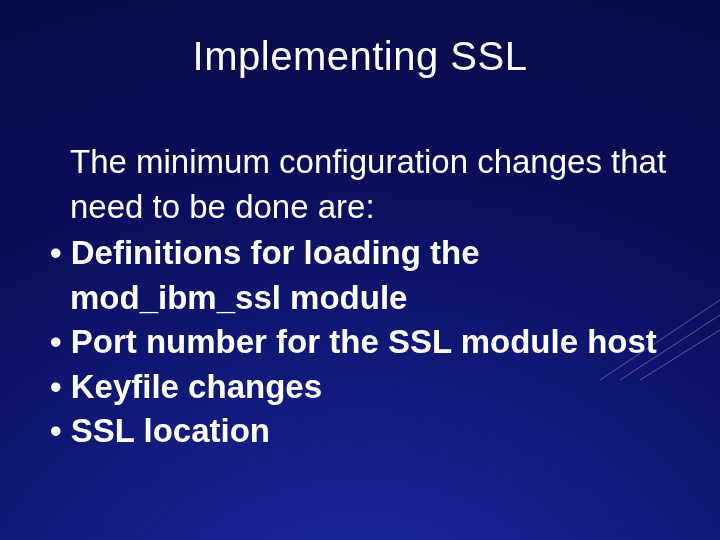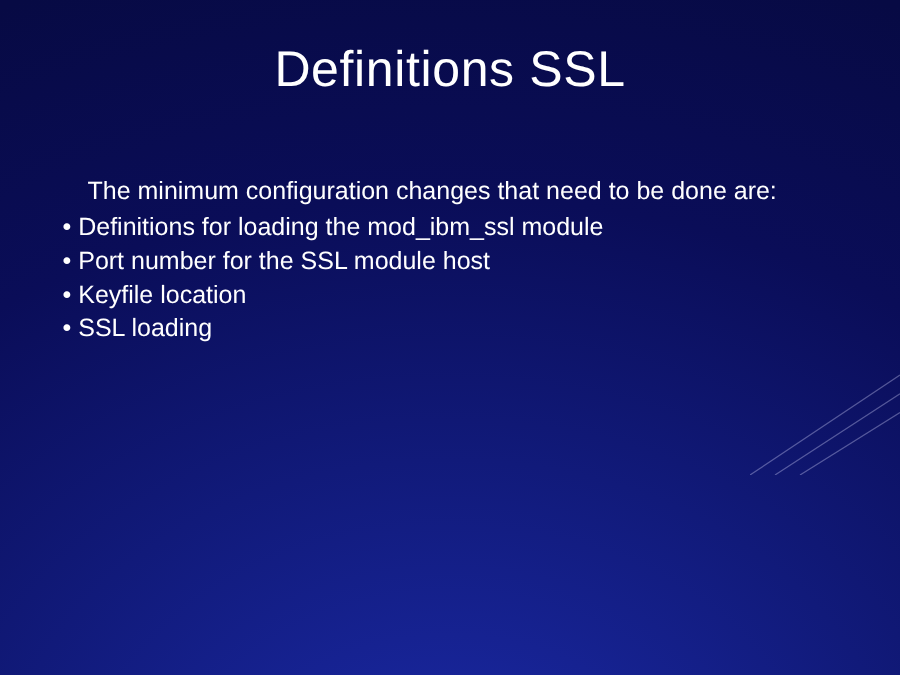--- a/index.html
+++ b/index.html
@@ -39,56 +39,57 @@
     text-align: center;
     font-size: 40px;
     font-weight: 400;
     letter-spacing: 0.5px;
   }
   .body {
     position: absolute;
     top: 140px;
     left: 50px;
     right: 44px;
-    font-size: 20px;
+    font-size: 33px;
     line-height: 1.35;
   }
   .intro {
     margin: 0 0 2px 20px;
   }
   .bullets {
     list-style: none;
     padding: 0;
     margin: 0;
   }
   .bullets li {
     padding-left: 20px;
     text-indent: -20px;
     margin: 0;
+    font-weight: bold;
   }
   .bullets li::before {
     content: "• ";
   }
 </style>
 </head>
 <body>
 
 <div class="slide">
 
   <svg class="corner-lines" viewBox="0 0 120 120">
     <line x1="0" y1="120" x2="120" y2="40"></line>
     <line x1="20" y1="120" x2="120" y2="55"></line>
     <line x1="40" y1="120" x2="120" y2="70"></line>
   </svg>
 
-  <div class="title">Definitions SSL</div>
+  <div class="title">Implementing SSL</div>
 
   <div class="body">
     <p class="intro">The minimum configuration changes that need to be done are:</p>
     <ul class="bullets">
       <li>Definitions for loading the mod_ibm_ssl module</li>
       <li>Port number for the SSL module host</li>
-      <li>Keyfile location</li>
-      <li>SSL loading</li>
+      <li>Keyfile changes</li>
+      <li>SSL location</li>
     </ul>
   </div>
 
 </div>
 
 </body></html>

